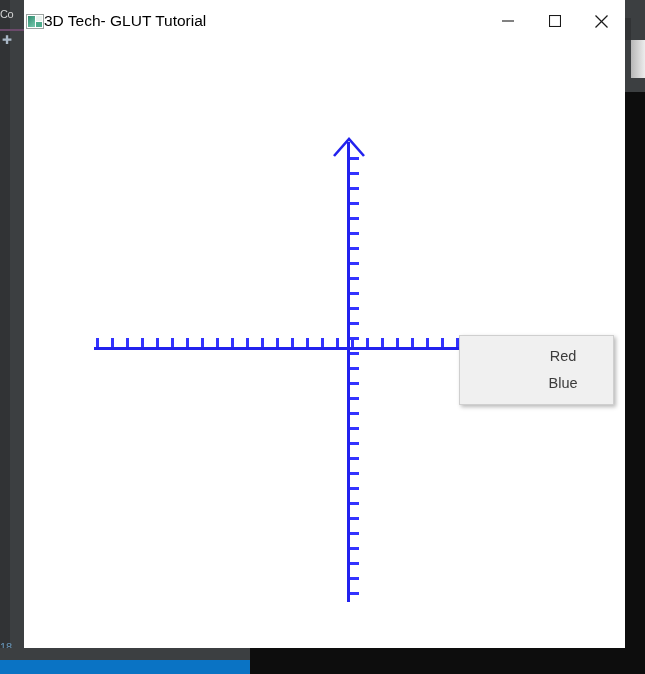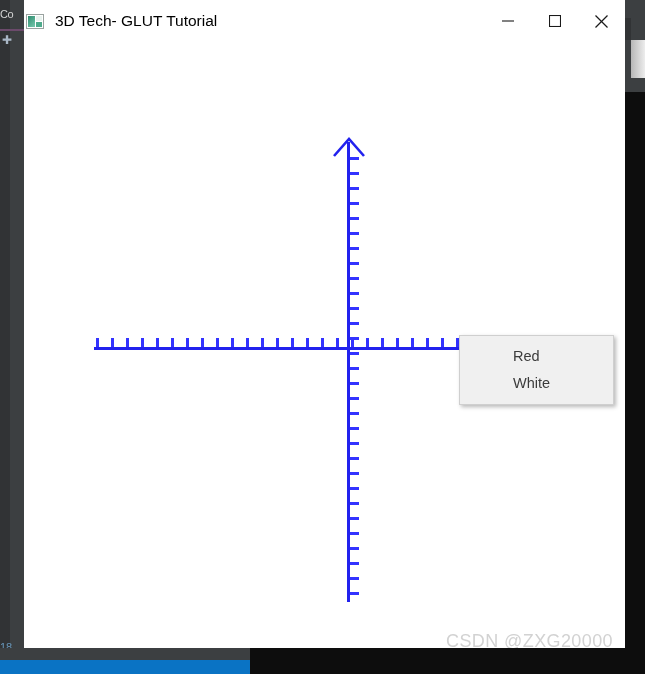--- a/index.html
+++ b/index.html
@@ -150,21 +150,20 @@
     position: absolute; left: 9px; top: 1px;
     width: 6px; height: 5px;
     background: #e8f2ee;
   }
   #window-icon .q3 {
     position: absolute; left: 9px; top: 7px;
     width: 6px; height: 5px;
     background: #4eab8c;
   }
   #window-title {
-    margin-left: 11px;
     font-size: 15.5px;
     color: #000000;
     white-space: nowrap;
   }
   #window-controls {
     margin-left: auto;
     display: flex;
     height: 42px;
   }
   .win-btn {
@@ -202,20 +201,21 @@
   
   #context-menu {
     position: absolute;
     left: 435px; top: 293px;
     width: 155px;
     background: #f0f0f0;
     border: 1px solid #cfcfcf;
     box-shadow: 2px 2px 4px rgba(0,0,0,0.28);
     padding: 7px 0 7px 12px;
     box-sizing: border-box;
+    text-align: center;
   }
   .menu-item {
     height: 27px;
     line-height: 27px;
     padding-left: 41px;
     font-size: 14.5px;
     color: #3b3b3b;
     white-space: nowrap;
     cursor: default;
   }
@@ -342,18 +342,17 @@
         <div class="tick" style="left: 326px; top: 520px; width: 9px; height: 3px; background: rgb(51, 51, 255);"></div>
         <div class="tick" style="left: 326px; top: 535px; width: 9px; height: 3px; background: rgb(51, 51, 255);"></div>
         <div class="tick" style="left: 326px; top: 550px; width: 9px; height: 3px; background: rgb(51, 51, 255);"></div>
         <div class="arrow-head" style="left: 308px; top: 92px;"><svg width="34" height="30" viewBox="0 0 34 30">
             <polyline points="2,22 17,5 32,22" fill="none" stroke="#2222ee" stroke-width="2.6"></polyline>
           </svg></div>
       </div>
 
     <div id="context-menu">
       <div class="menu-item">Red</div>
-      <div class="menu-item">White</div>
+      <div class="menu-item">Blue</div>
     </div>
 
-    <div id="watermark">CSDN @ZXG20000</div>
   </div>
 </div>
 
 </body></html>

